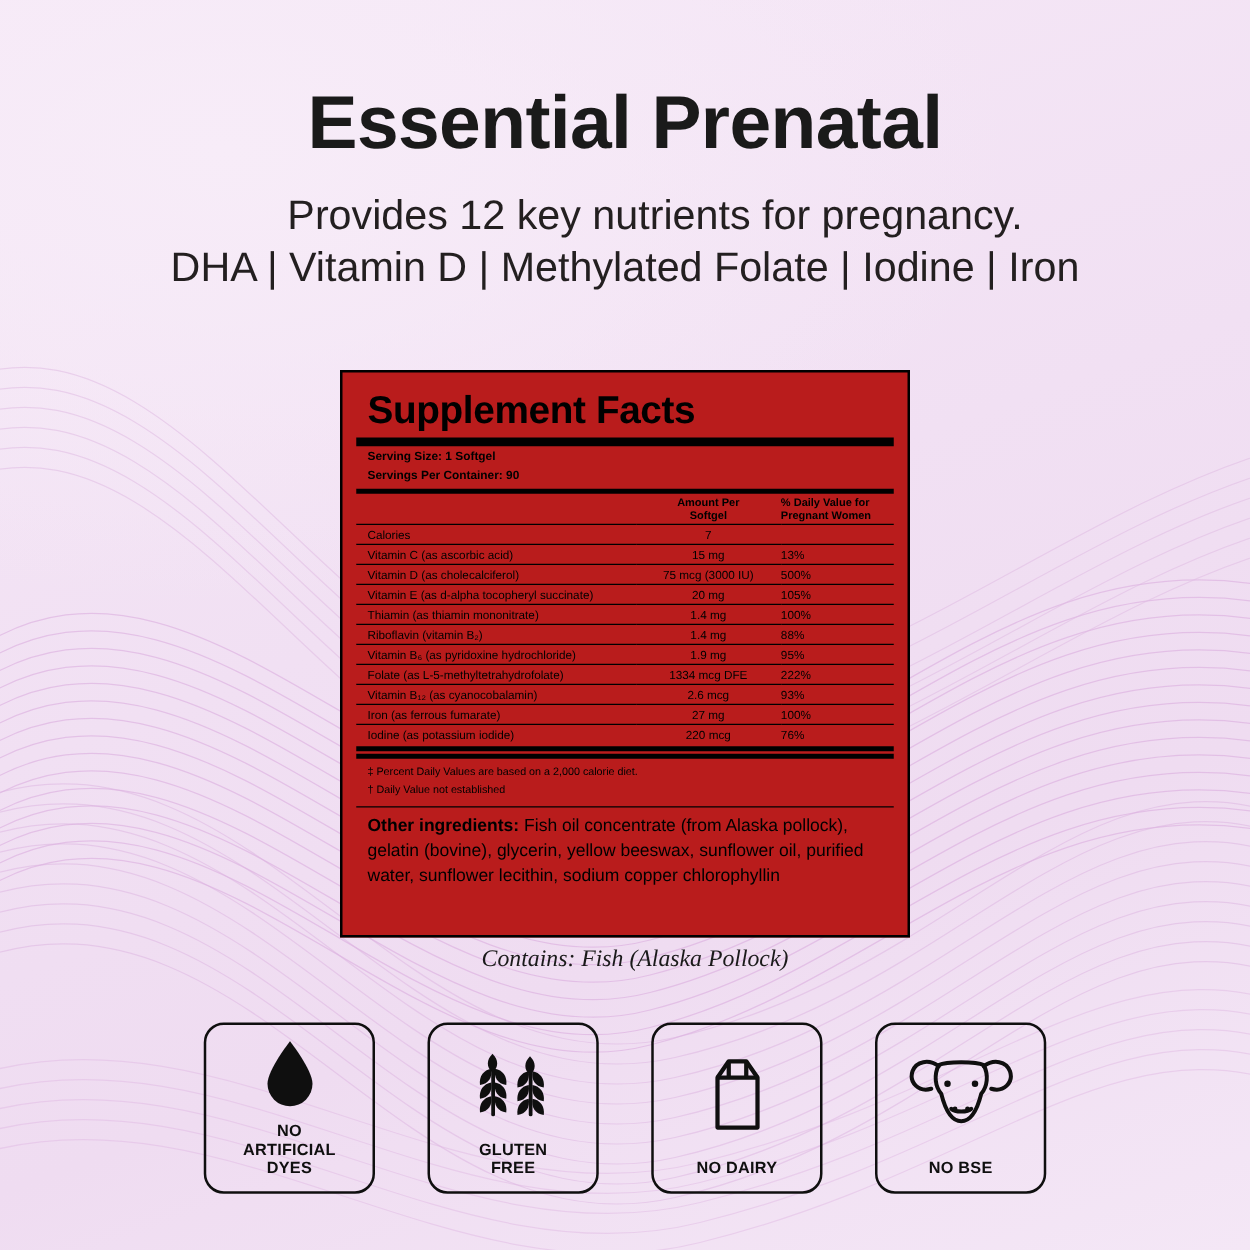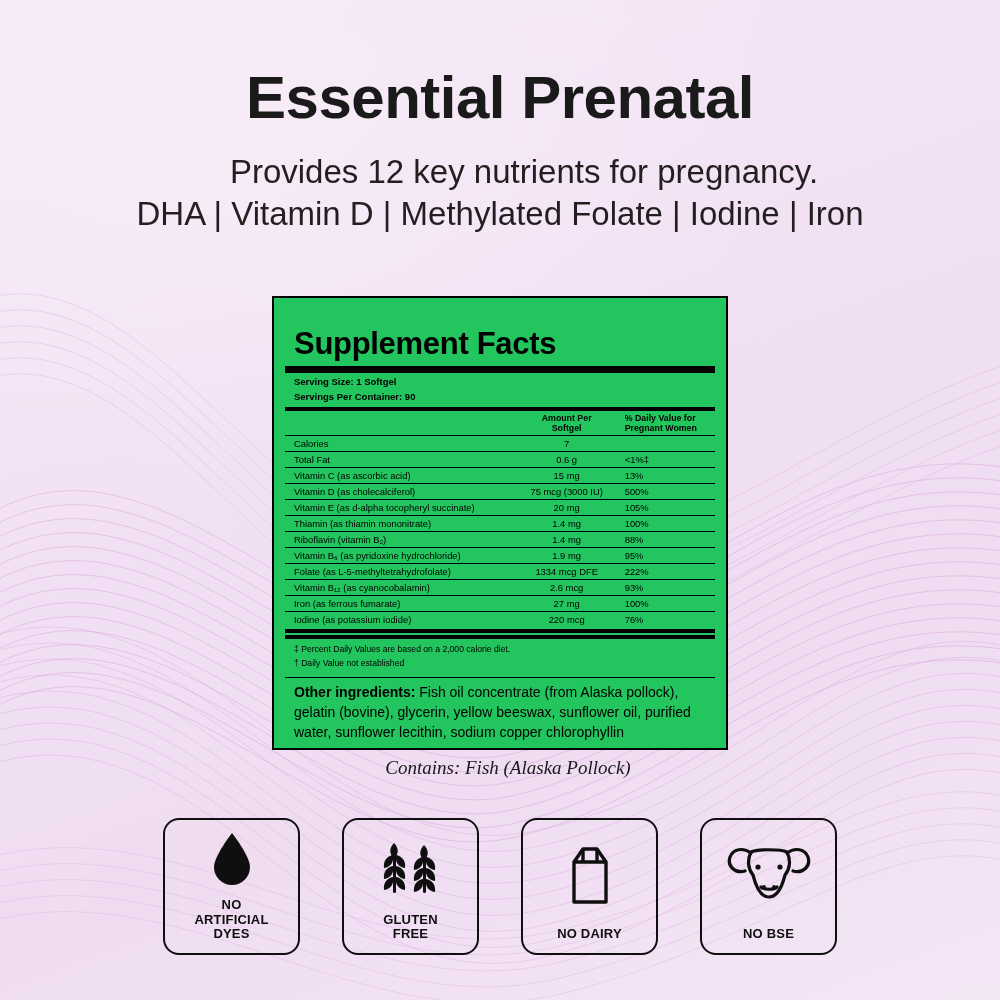--- a/index.html
+++ b/index.html
@@ -31,23 +31,23 @@
     margin-top: 22px; font-size: 33px; color: #231f20; font-weight: 400;
     line-height: 1.28;
     padding-left: 48px;
   }
   .sub2 { font-size: 33px; color: #231f20; font-weight: 400; line-height: 1.28; }
 
   
   .sf-outer {
     position: absolute; left: 272px; top: 296px;
     width: 456px; height: 454px;
-    background: #22c55e;
+    background: #b91c1c;
     border: 2px solid #000;
-    padding: 24px 11px 9px 11px;
+    padding: 8px 11px 9px 11px;
   }
   .sf-title {
     font-size: 31px; font-weight: bold; letter-spacing: -0.3px;
     color: #000; line-height: 1.05; padding: 6px 0 2px 9px;
   }
   .sf-rule-thick { height: 7px; background: #000; margin: 3px 0 0 0; }
   .sf-rule-med { height: 4px; background: #000; }
   .sf-rule-thin { height: 1px; background: #000; }
   .sf-serv {
     font-size: 9.5px; font-weight: bold; color: #000; line-height: 1.35;
@@ -173,25 +173,20 @@
           <div>Pregnant Women</div>
         </td>
       </tr>
 
       <tr class="rowline">
         <td class="c-name">Calories</td>
         <td class="c-amt">7</td>
         <td class="c-dv"></td>
       </tr>
       <tr class="rowline">
-        <td class="c-name">Total Fat</td>
-        <td class="c-amt">0.6 g</td>
-        <td class="c-dv">&lt;1%‡</td>
-      </tr>
-      <tr class="rowline">
         <td class="c-name">Vitamin C (as ascorbic acid)</td>
         <td class="c-amt">15 mg</td>
         <td class="c-dv">13%</td>
       </tr>
       <tr class="rowline">
         <td class="c-name">Vitamin D (as cholecalciferol)</td>
         <td class="c-amt">75 mcg (3000 IU)</td>
         <td class="c-dv">500%</td>
       </tr>
       <tr class="rowline">

